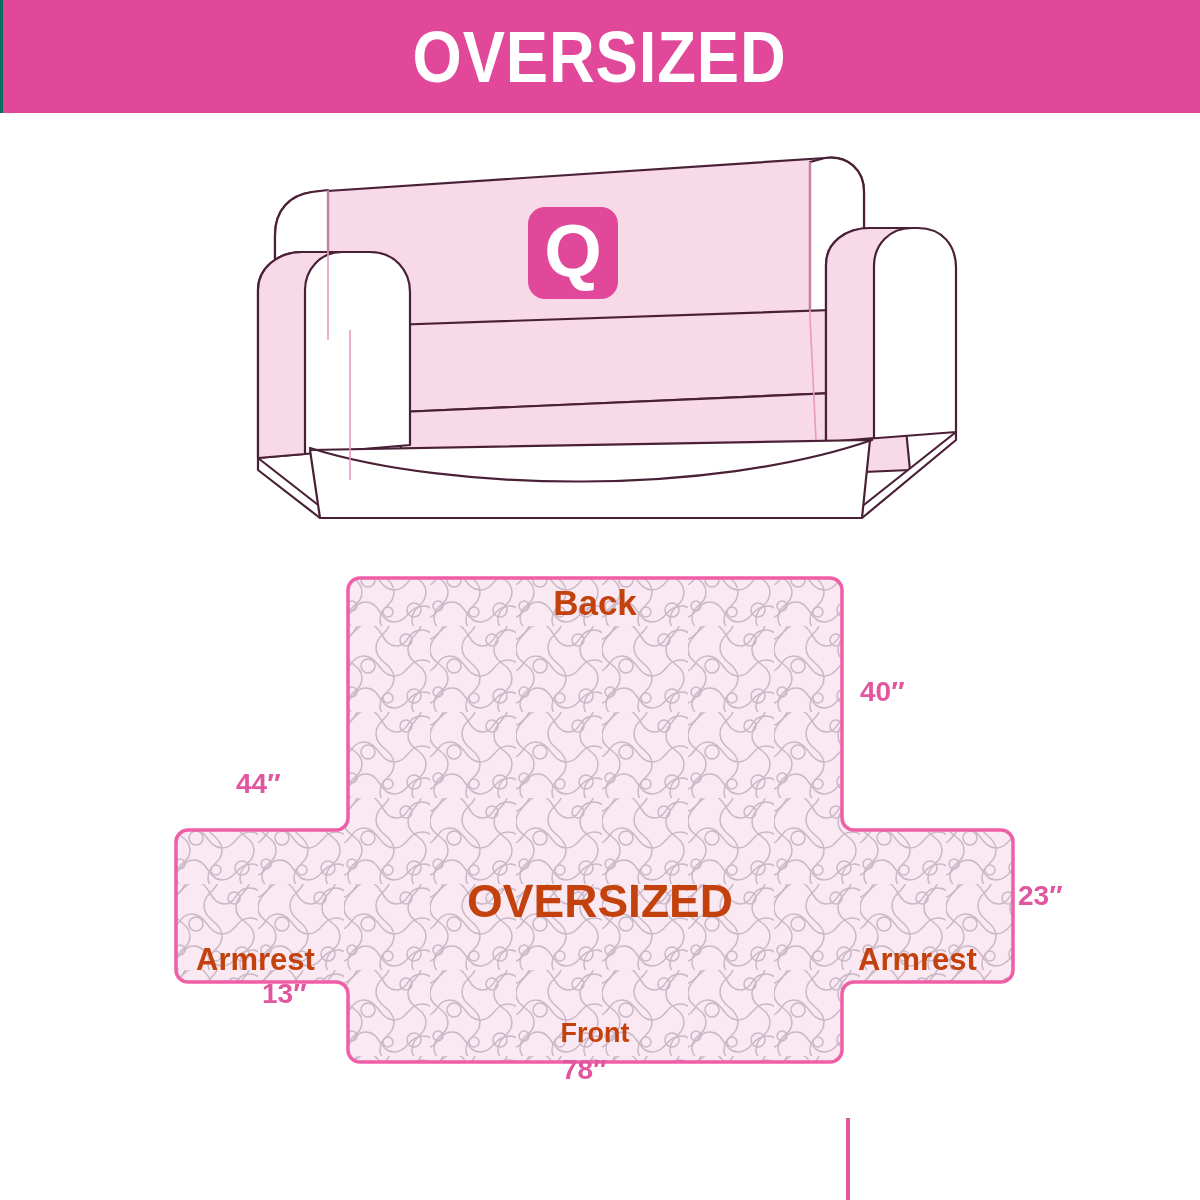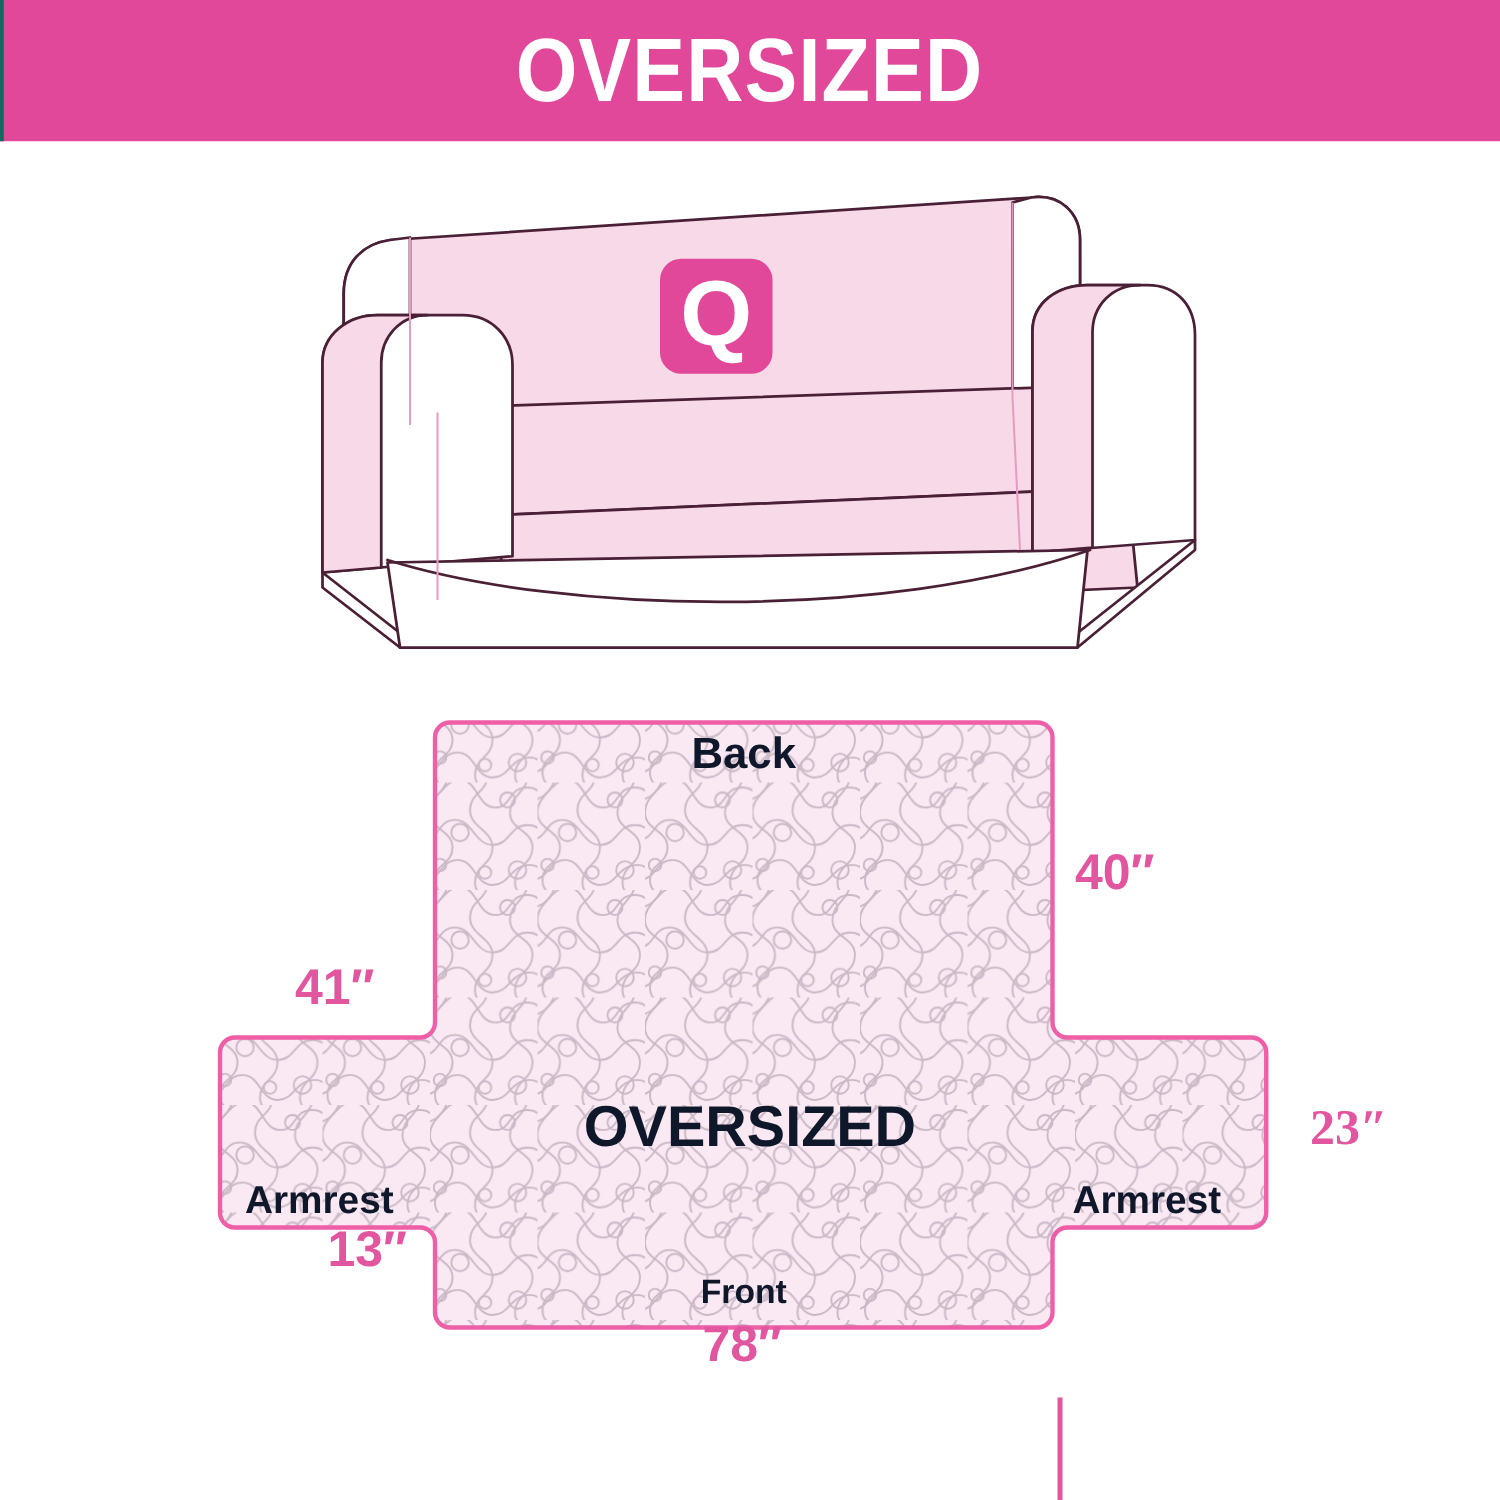--- a/index.html
+++ b/index.html
@@ -69,44 +69,44 @@
 
   
   #size-diagram {
     position: absolute;
     left: 0; top: 540px;
     width: 1200px; height: 600px;
   }
 
   .diag-label {
     position: absolute;
-    color: #0f172a;
+    color: #c2410c;
     font-family: "Liberation Sans", sans-serif;
     font-weight: 700;
     white-space: nowrap;
     line-height: 1;
   }
   #label-back      { font-size: 35px; left: 530px; top: 585px; width: 130px; text-align: center; }
   #label-oversized { font-size: 46px; left: 440px; top: 878px; width: 320px; text-align: center; letter-spacing: 0px; }
   #label-front     { font-size: 27px; left: 530px; top: 1020px; width: 130px; text-align: center; }
   #label-armrest-left  { font-size: 31px; left: 196px; top: 944px; }
   #label-armrest-right { font-size: 31px; left: 858px; top: 944px; }
 
   .dim-label {
     position: absolute;
     color: #e2559f;
     font-family: "Liberation Sans", sans-serif;
     font-weight: 700;
-    font-size: 40px;
+    font-size: 28px;
     white-space: nowrap;
     line-height: 1;
   }
   #dim-40 { left: 860px; top: 678px; }
   #dim-24 { left: 236px; top: 770px; }
-  #dim-23 { left: 1048px; top: 882px; font-family: Liberation Serif, serif; }
+  #dim-23 { left: 1018px; top: 882px; }
   #dim-13 { left: 262px; top: 980px; text-align: right; }
   #dim-78 { left: 562px; top: 1056px; }
 
   .dim-line {
     position: absolute;
     background: #e2559f;
   }
   #dimline-40 { left: 846px; top: 578px;  width: 4px;  height: 246px; }
 </style>
 </head>
@@ -213,16 +213,16 @@
   
 </div>
 
 <div class="diag-label" id="label-back">Back</div>
 <div class="diag-label" id="label-oversized">OVERSIZED</div>
 <div class="diag-label" id="label-front">Front</div>
 <div class="diag-label" id="label-armrest-left">Armrest</div>
 <div class="diag-label" id="label-armrest-right">Armrest</div>
 
 <div class="dim-label" id="dim-40">40″</div>
-<div class="dim-label" id="dim-24">41″</div>
+<div class="dim-label" id="dim-24">44″</div>
 <div class="dim-label" id="dim-23">23″</div>
 <div class="dim-label" id="dim-13">13″</div>
 <div class="dim-label" id="dim-78">78″</div>
 
 </body></html>

